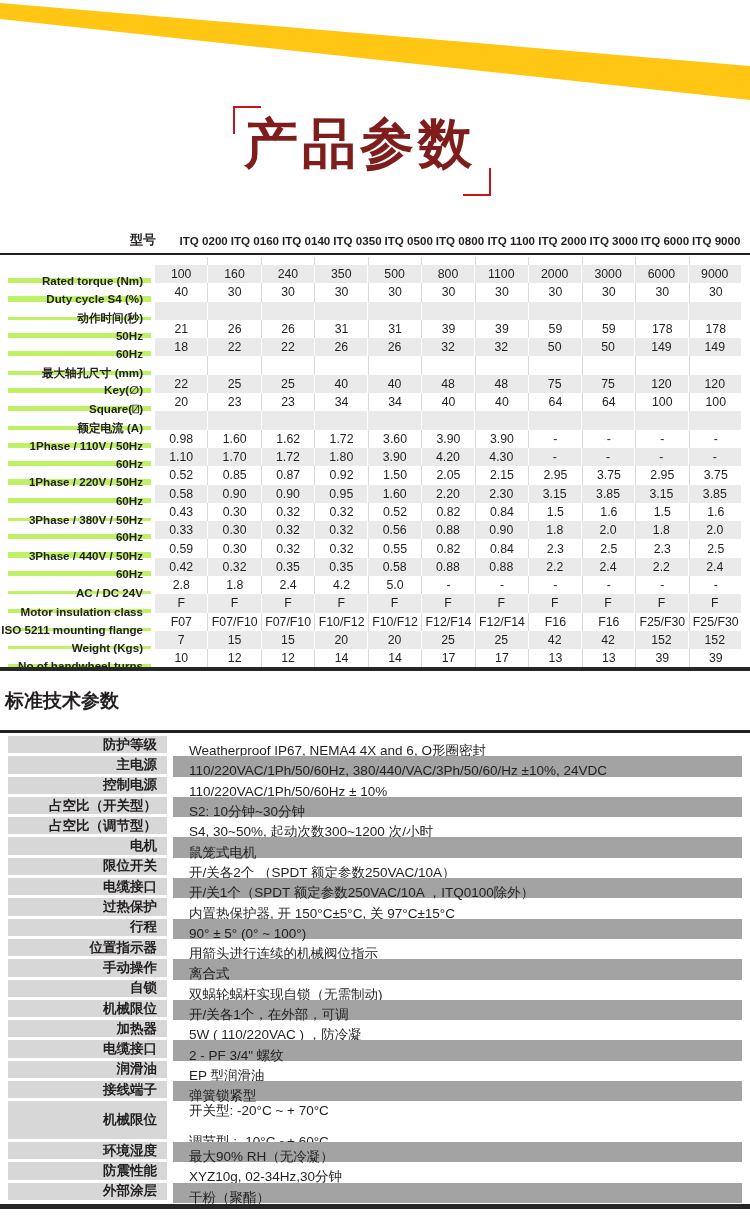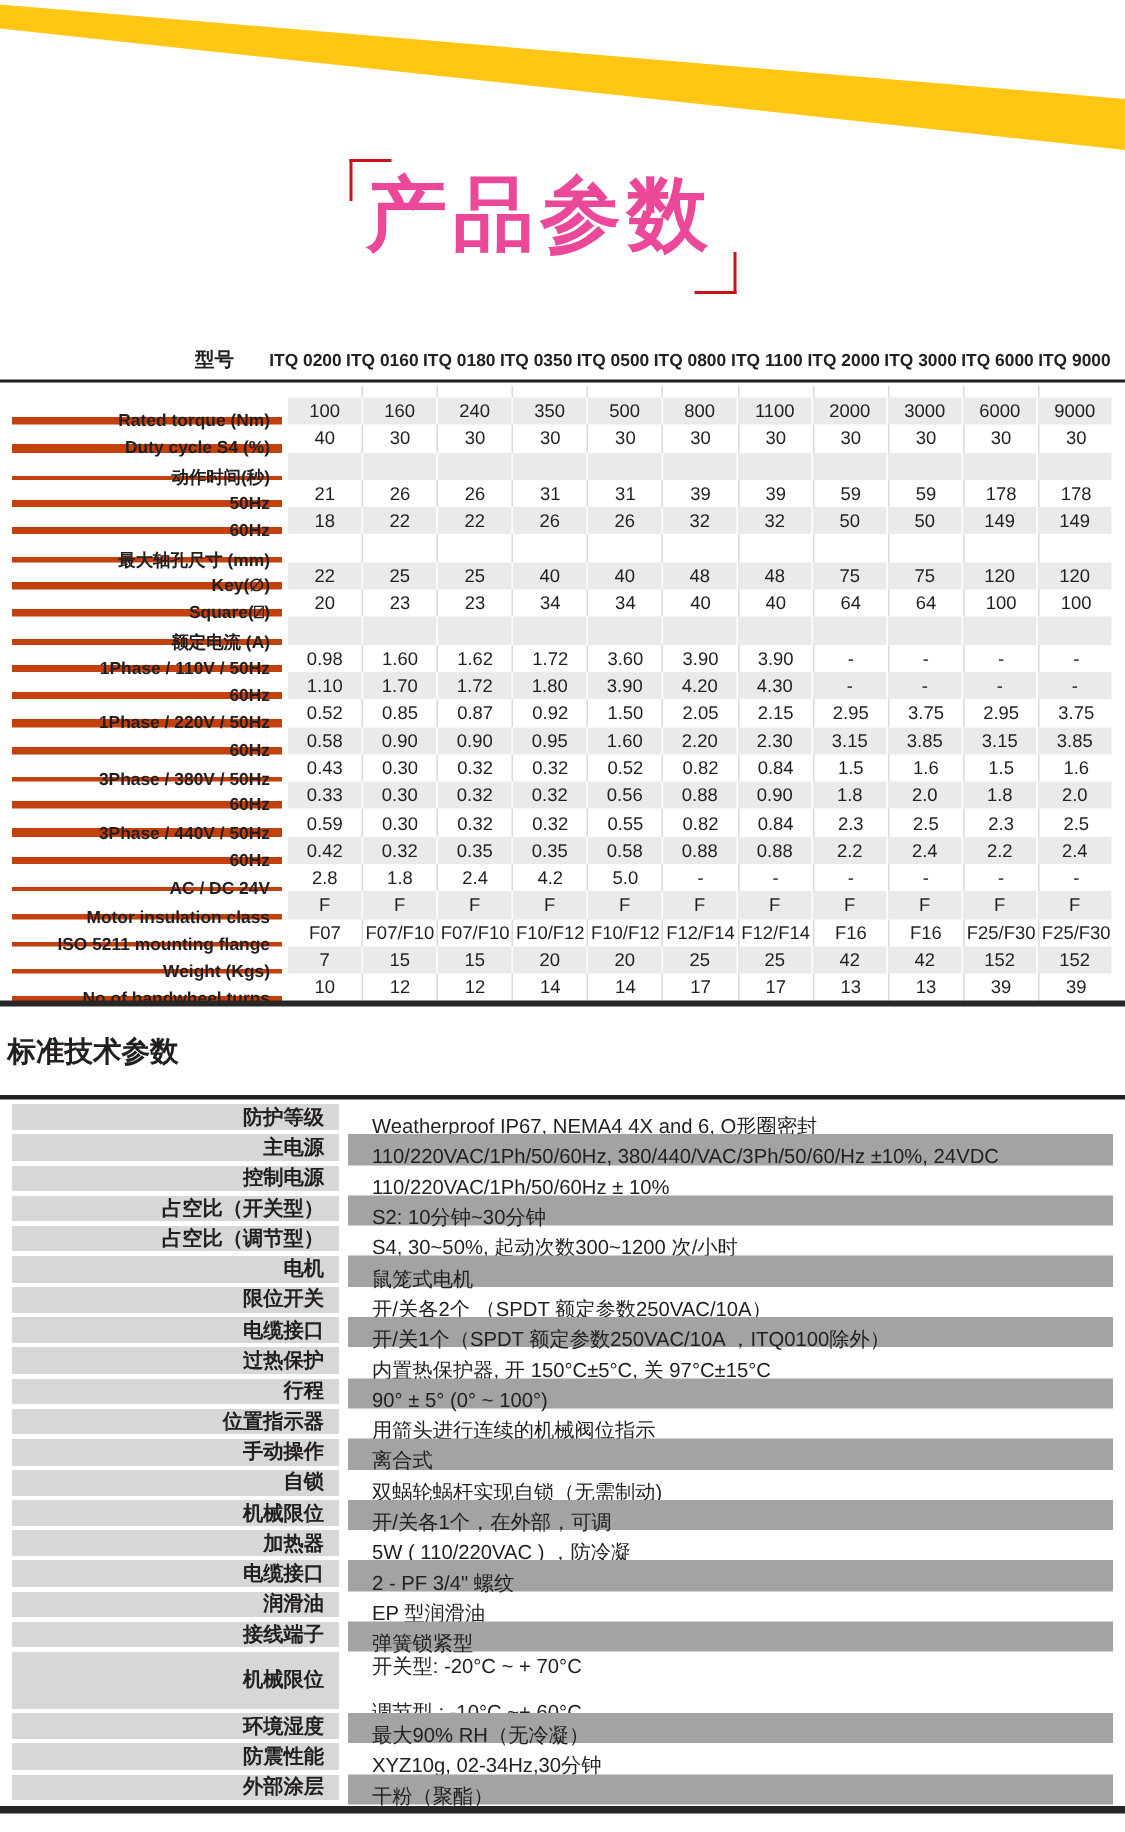--- a/index.html
+++ b/index.html
@@ -3,53 +3,53 @@
 <meta charset="utf-8">
 <style>
   html,body{margin:0;padding:0;background:#fff;}
   #page{position:relative;width:750px;height:1221px;background:#fff;overflow:hidden;
         font-family:"Liberation Sans","DejaVu Sans",sans-serif;color:#231f20;}
   
   #band{position:absolute;top:0;left:0;}
   
   #title-wrap{position:absolute;top:100px;left:225px;width:300px;height:110px;}
   #main-title{position:absolute;top:14px;left:10px;width:250px;text-align:center;margin:0;
-      font-size:54px;font-weight:600;letter-spacing:4px;color:#ec4899;line-height:1.1;}
+      font-size:54px;font-weight:600;letter-spacing:4px;color:#7f1d1d;line-height:1.1;}
   .bracket{position:absolute;width:26px;height:26px;}
   .bracket.tl{top:6px;left:8px;border-top:2px solid #c8151b;border-left:2px solid #c8151b;}
   .bracket.br{top:68px;left:238px;border-bottom:2px solid #c8151b;border-right:2px solid #c8151b;}
   
   #model-row{position:absolute;top:227px;left:8px;width:734px;height:26px;display:flex;align-items:center;}
   #model-label{width:148px;text-align:right;padding-right:22px;font-weight:bold;font-size:13px;}
   #models{flex:1;display:flex;}
   .model{flex:1;text-align:center;font-weight:bold;font-size:11.6px;white-space:nowrap;}
   .hline{position:absolute;left:0;width:750px;background:#231f20;}
   #line-header{top:253px;height:2px;}
   #thick-spec{top:667px;height:4px;background:#262626;}
   #line-tech{top:730px;height:3px;}
   #thick-bottom{top:1204px;height:5px;background:#262626;}
   
   #spec-body{position:absolute;top:257px;left:8px;width:734px;}
   .srow{display:flex;height:18.3px;}
   .srow.spacer{height:8px;}
-  .slabel{width:180px;background:#c2410c;background-clip:padding-box;text-align:right;
+  .slabel{width:143px;background:#bef264;background-clip:padding-box;text-align:right;
       padding-right:8px;box-sizing:border-box;font-weight:bold;font-size:11.6px;
       display:flex;align-items:center;justify-content:flex-end;white-space:nowrap;margin-top:13px;}
   .srow.gap .slabel{border-top:2px solid #fff;}
   .scells{flex:1;display:flex;margin-left:4px;}
   .scell{flex:1;display:flex;align-items:center;justify-content:center;font-size:12.3px;
       border-right:1px solid #d9d9d9;white-space:nowrap;}
   .scell:last-child{border-right:none;}
   .srow.shade .scell{background:#eaeaea;border-right:1px solid #fff;}
   
   #tech-title{position:absolute;top:688px;left:5px;margin:0;font-size:19px;font-weight:bold;}
   #tech-body{position:absolute;top:736px;left:8px;width:734px;}
   .trow{display:flex;height:20.3px;}
   .trow.double{height:40.6px;}
-  .tlabel{width:218px;background:#d7d7d7;background-clip:padding-box;border-bottom:3px solid transparent;
+  .tlabel{width:159px;background:#d7d7d7;background-clip:padding-box;border-bottom:3px solid transparent;
       box-sizing:border-box;text-align:right;padding-right:10px;font-weight:bold;font-size:13.5px;
       display:flex;align-items:center;justify-content:flex-end;white-space:nowrap;}
   .tvalue{flex:1;margin-left:6px;background-clip:padding-box;border-bottom:3px solid transparent;
       box-sizing:border-box;padding-left:16px;font-size:13.5px;display:flex;flex-direction:column;
       justify-content:center;}
   .trow.shade .tvalue{background:#a3a3a3;}
   .tvalue div{line-height:19px;white-space:nowrap;margin-top:12px;}
 </style>
 </head>
 <body>
@@ -64,21 +64,21 @@
     <div class="bracket tl"></div>
     <h1 id="main-title">产品参数</h1>
     <div class="bracket br"></div>
   </div>
 
   <div id="model-row">
     <div id="model-label">型号</div>
     <div id="models">
         <div class="model">ITQ 0200</div>
         <div class="model">ITQ 0160</div>
-        <div class="model">ITQ 0180</div>
+        <div class="model">ITQ 0140</div>
         <div class="model">ITQ 0350</div>
         <div class="model">ITQ 0500</div>
         <div class="model">ITQ 0800</div>
         <div class="model">ITQ 1100</div>
         <div class="model">ITQ 2000</div>
         <div class="model">ITQ 3000</div>
         <div class="model">ITQ 6000</div>
         <div class="model">ITQ 9000</div>
       </div>
   </div>

